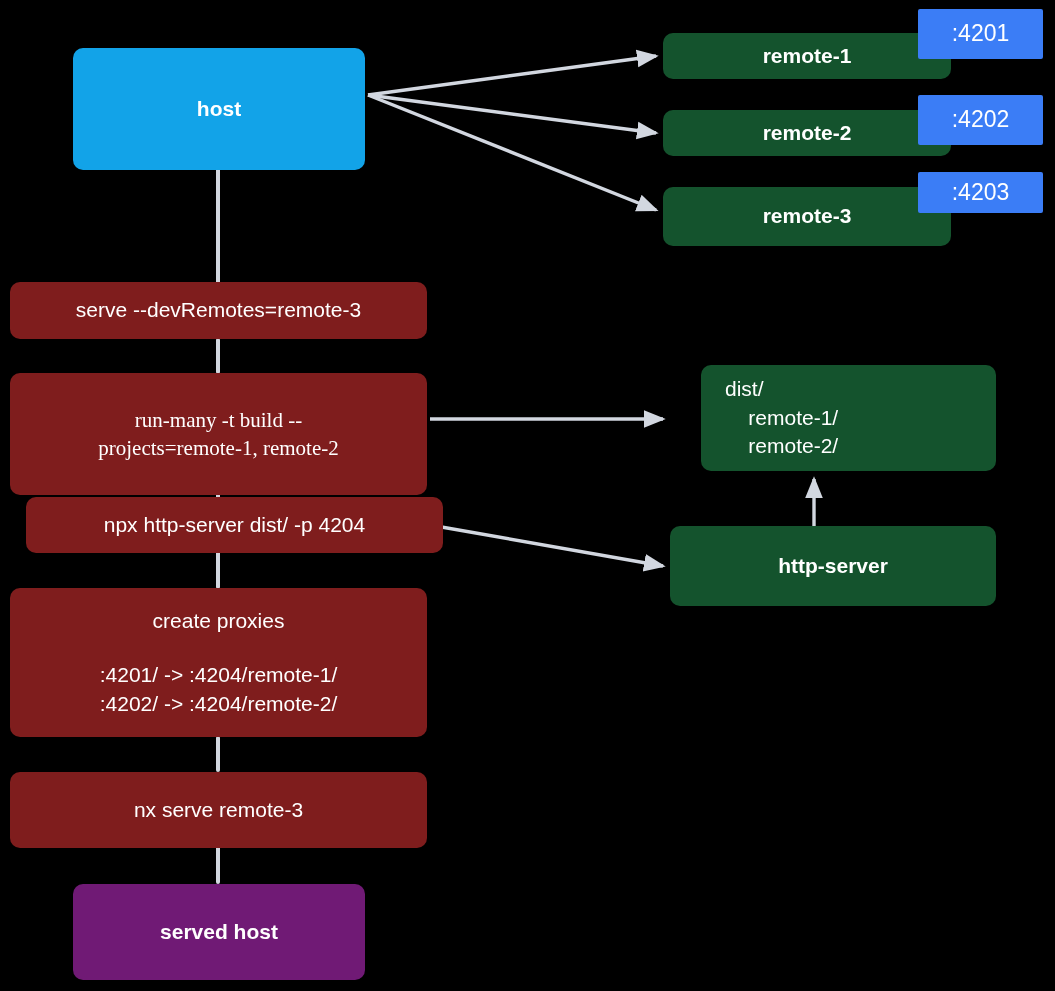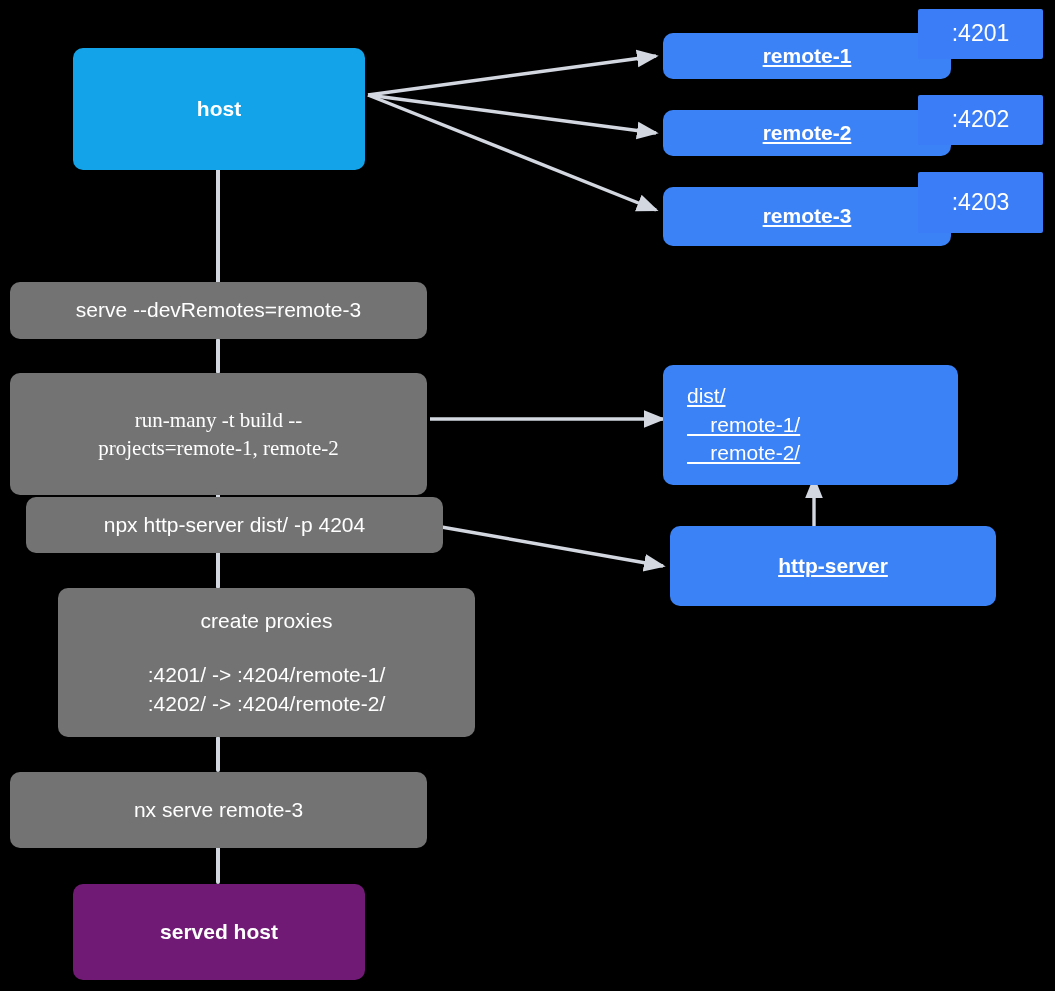--- a/index.html
+++ b/index.html
@@ -36,29 +36,28 @@
     background: #12A3E8;
     font-weight: bold;
     font-size: 21px;
   }
   .node.served {
     background: #701a75;
     font-weight: bold;
     font-size: 21px;
   }
   .node.cmd {
-    background: #737373;
+    background: #7f1d1d;
     font-weight: normal;
     font-size: 21px;
   }
   .node.gray {
-    background: #3b82f6;
+    background: #14532d;
     font-weight: bold;
     font-size: 21px;
-    text-decoration: underline;
   }
   .node.gray.folder {
     font-weight: normal;
     font-size: 21px;
     align-items: flex-start;
     text-align: left;
     padding-left: 24px;
   }
   .node.port {
     background: #3B7DF6;
@@ -131,53 +130,53 @@
   <div class="node gray" style="left:663px; top:110px; width:288px; height:46px;">
     <span>remote-2</span>
   </div>
   <div class="node port" style="left:918px; top:95px; width:125px; height:50px;">
     <span>:4202</span>
   </div>
 
   <div class="node gray" style="left:663px; top:187px; width:288px; height:59px;">
     <span>remote-3</span>
   </div>
-  <div class="node port" style="left:918px; top:172px; width:125px; height:61px;">
+  <div class="node port" style="left:918px; top:172px; width:125px; height:41px;">
     <span>:4203</span>
   </div>
 
   <div class="node cmd" style="left:10px; top:282px; width:417px; height:57px;">
     <span>serve --devRemotes=remote-3</span>
   </div>
 
   <div class="node cmd" style="left:10px; top:373px; width:417px; height:122px;font-family:Liberation Serif, serif;">
     <span class="cmd-line">run-many -t build --</span>
     <span class="cmd-line">projects=remote-1, remote-2</span>
   </div>
 
   <div class="node cmd" style="left:26px; top:497px; width:417px; height:56px;">
     <span>npx http-server dist/ -p 4204</span>
   </div>
 
-  <div class="node cmd" style="left:10px; top:588px; width:417px; height:149px;margin-left:48px;">
+  <div class="node cmd" style="left:10px; top:588px; width:417px; height:149px;">
     <span class="cmd-line">create proxies</span>
     <span class="cmd-gap"></span>
     <span class="cmd-line">:4201/ -&gt; :4204/remote-1/</span>
     <span class="cmd-line">:4202/ -&gt; :4204/remote-2/</span>
   </div>
 
   <div class="node cmd" style="left:10px; top:772px; width:417px; height:76px;">
     <span>nx serve remote-3</span>
   </div>
 
   <div class="node served" style="left:73px; top:884px; width:292px; height:96px;">
     <span>served host</span>
   </div>
 
-  <div class="node gray folder" style="left:663px; top:365px; width:295px; height:120px; justify-content:center;">
+  <div class="node gray folder" style="left:701px; top:365px; width:295px; height:106px; justify-content:center;">
     <span class="folder-line">dist/</span>
     <span class="folder-line">    remote-1/</span>
     <span class="folder-line">    remote-2/</span>
   </div>
 
   <div class="node gray" style="left:670px; top:526px; width:326px; height:80px;">
     <span>http-server</span>
   </div>
 
 </div>

